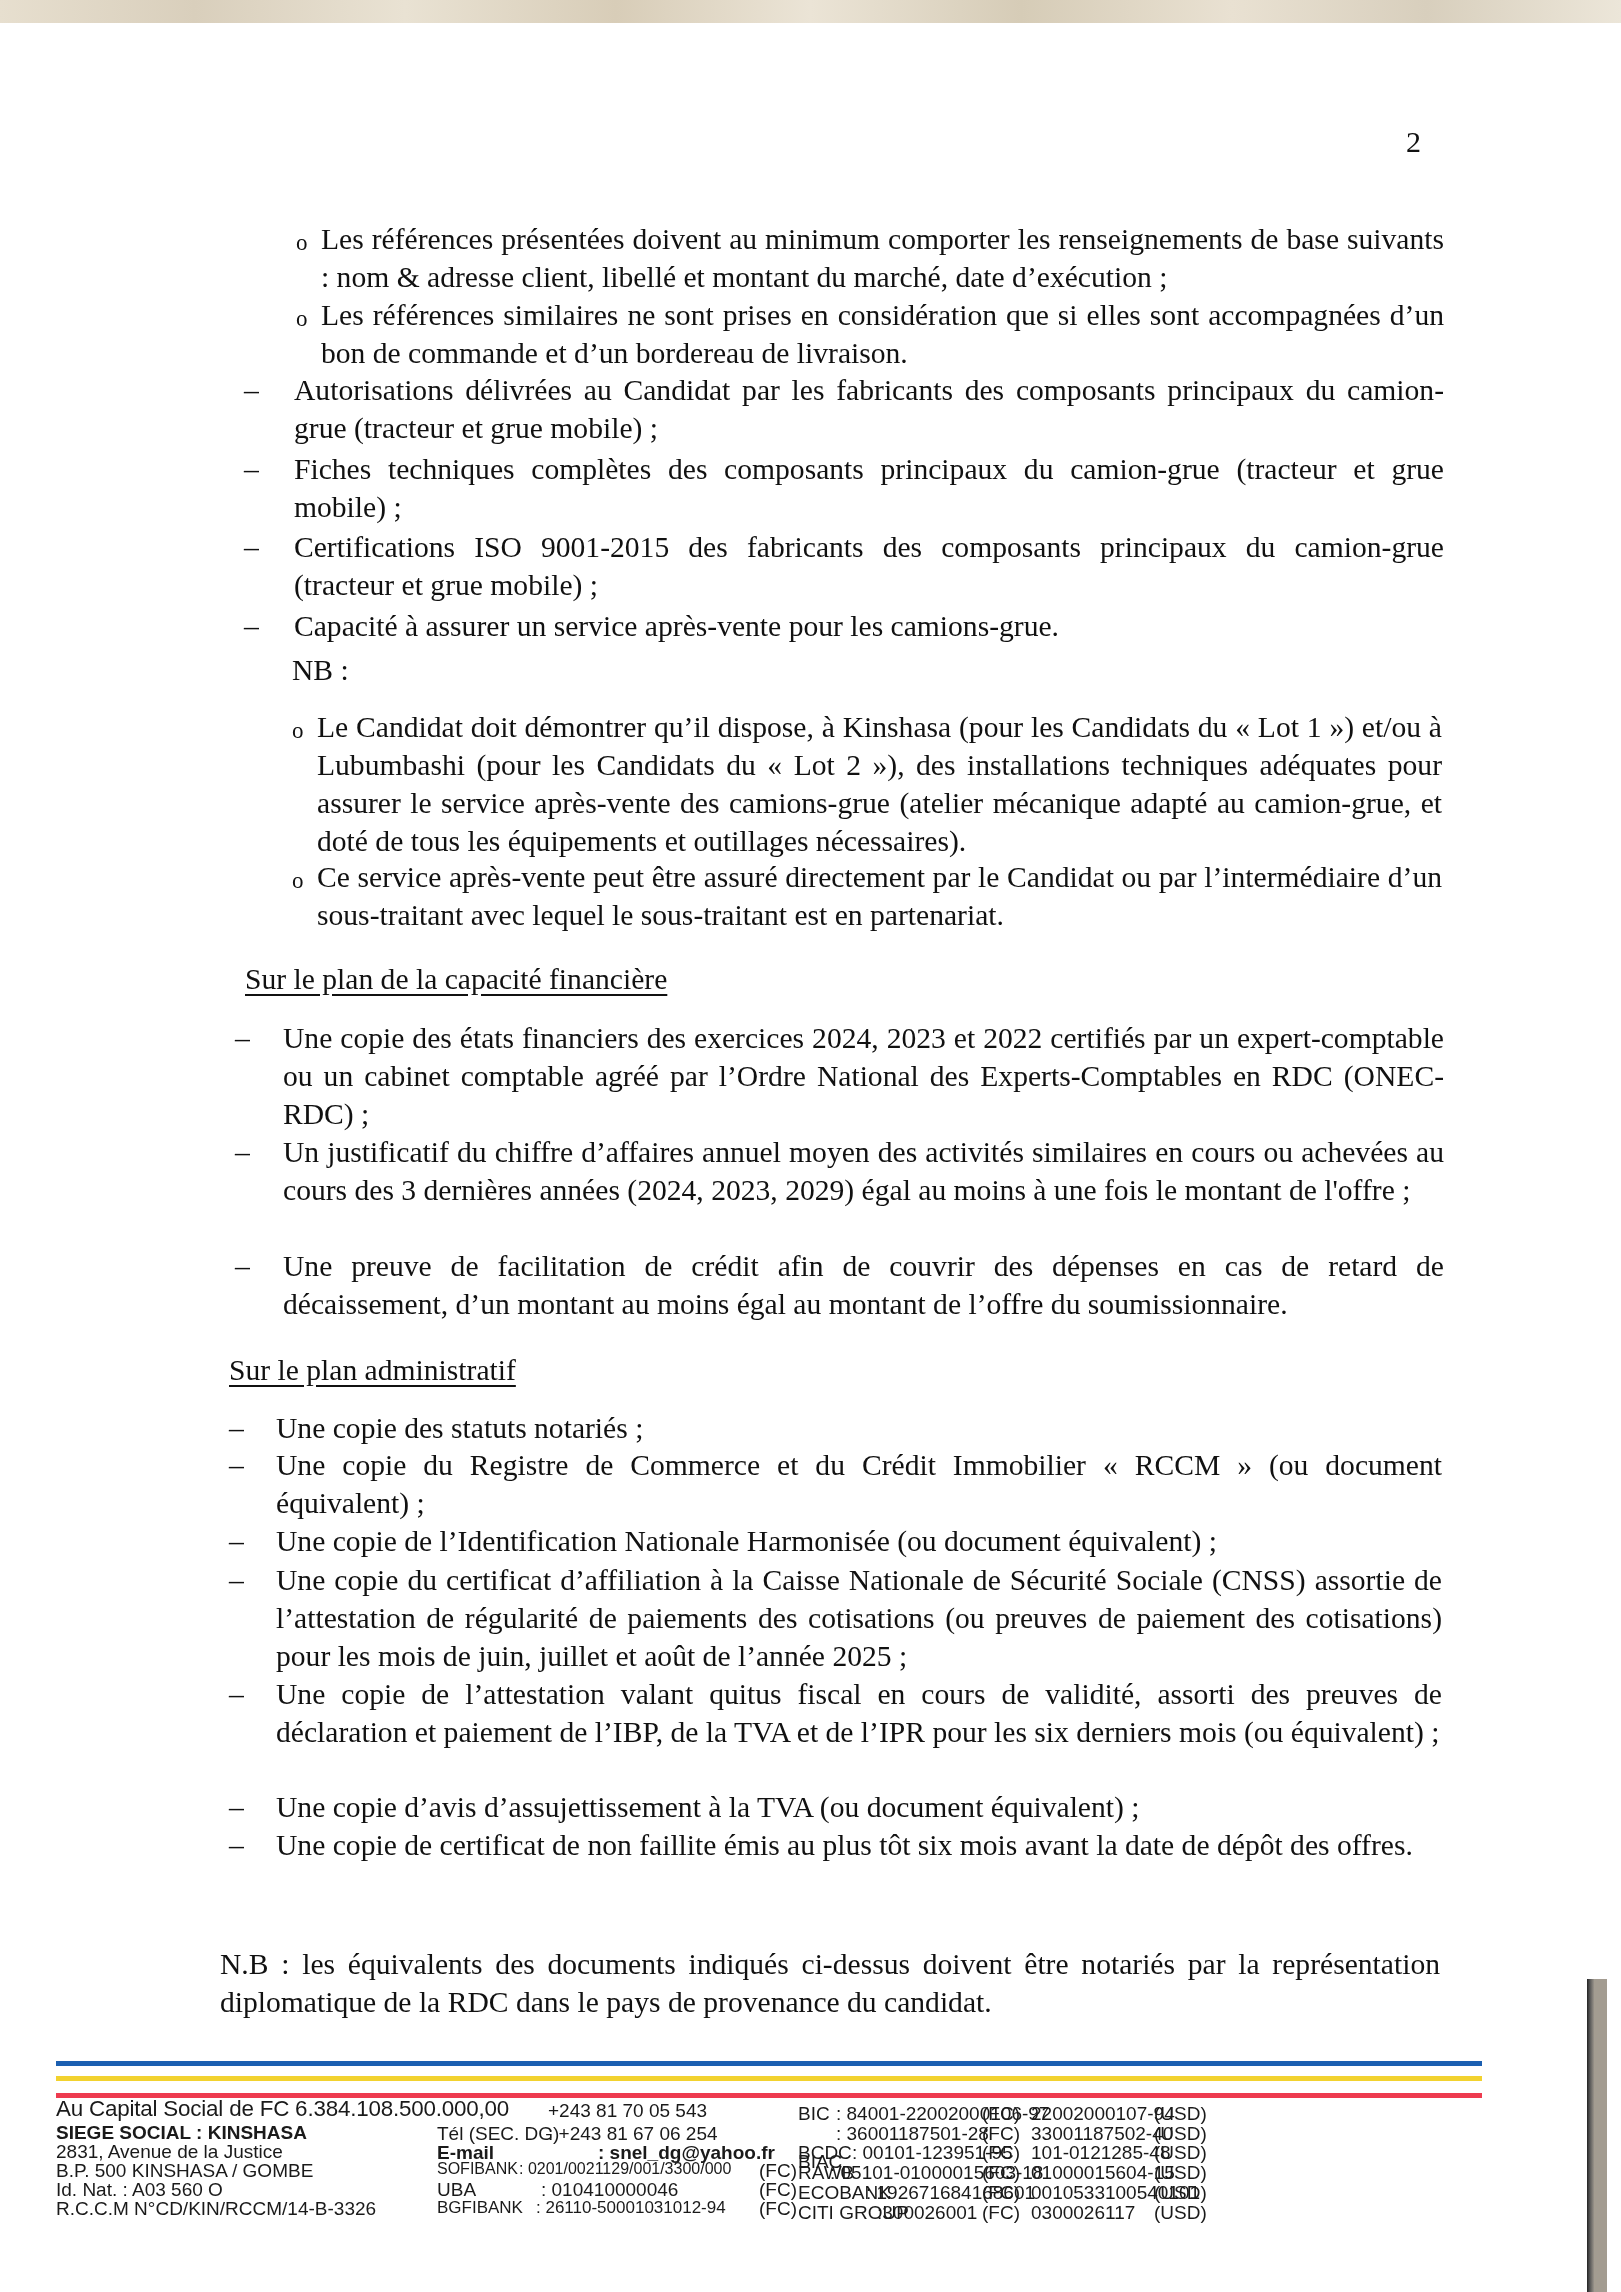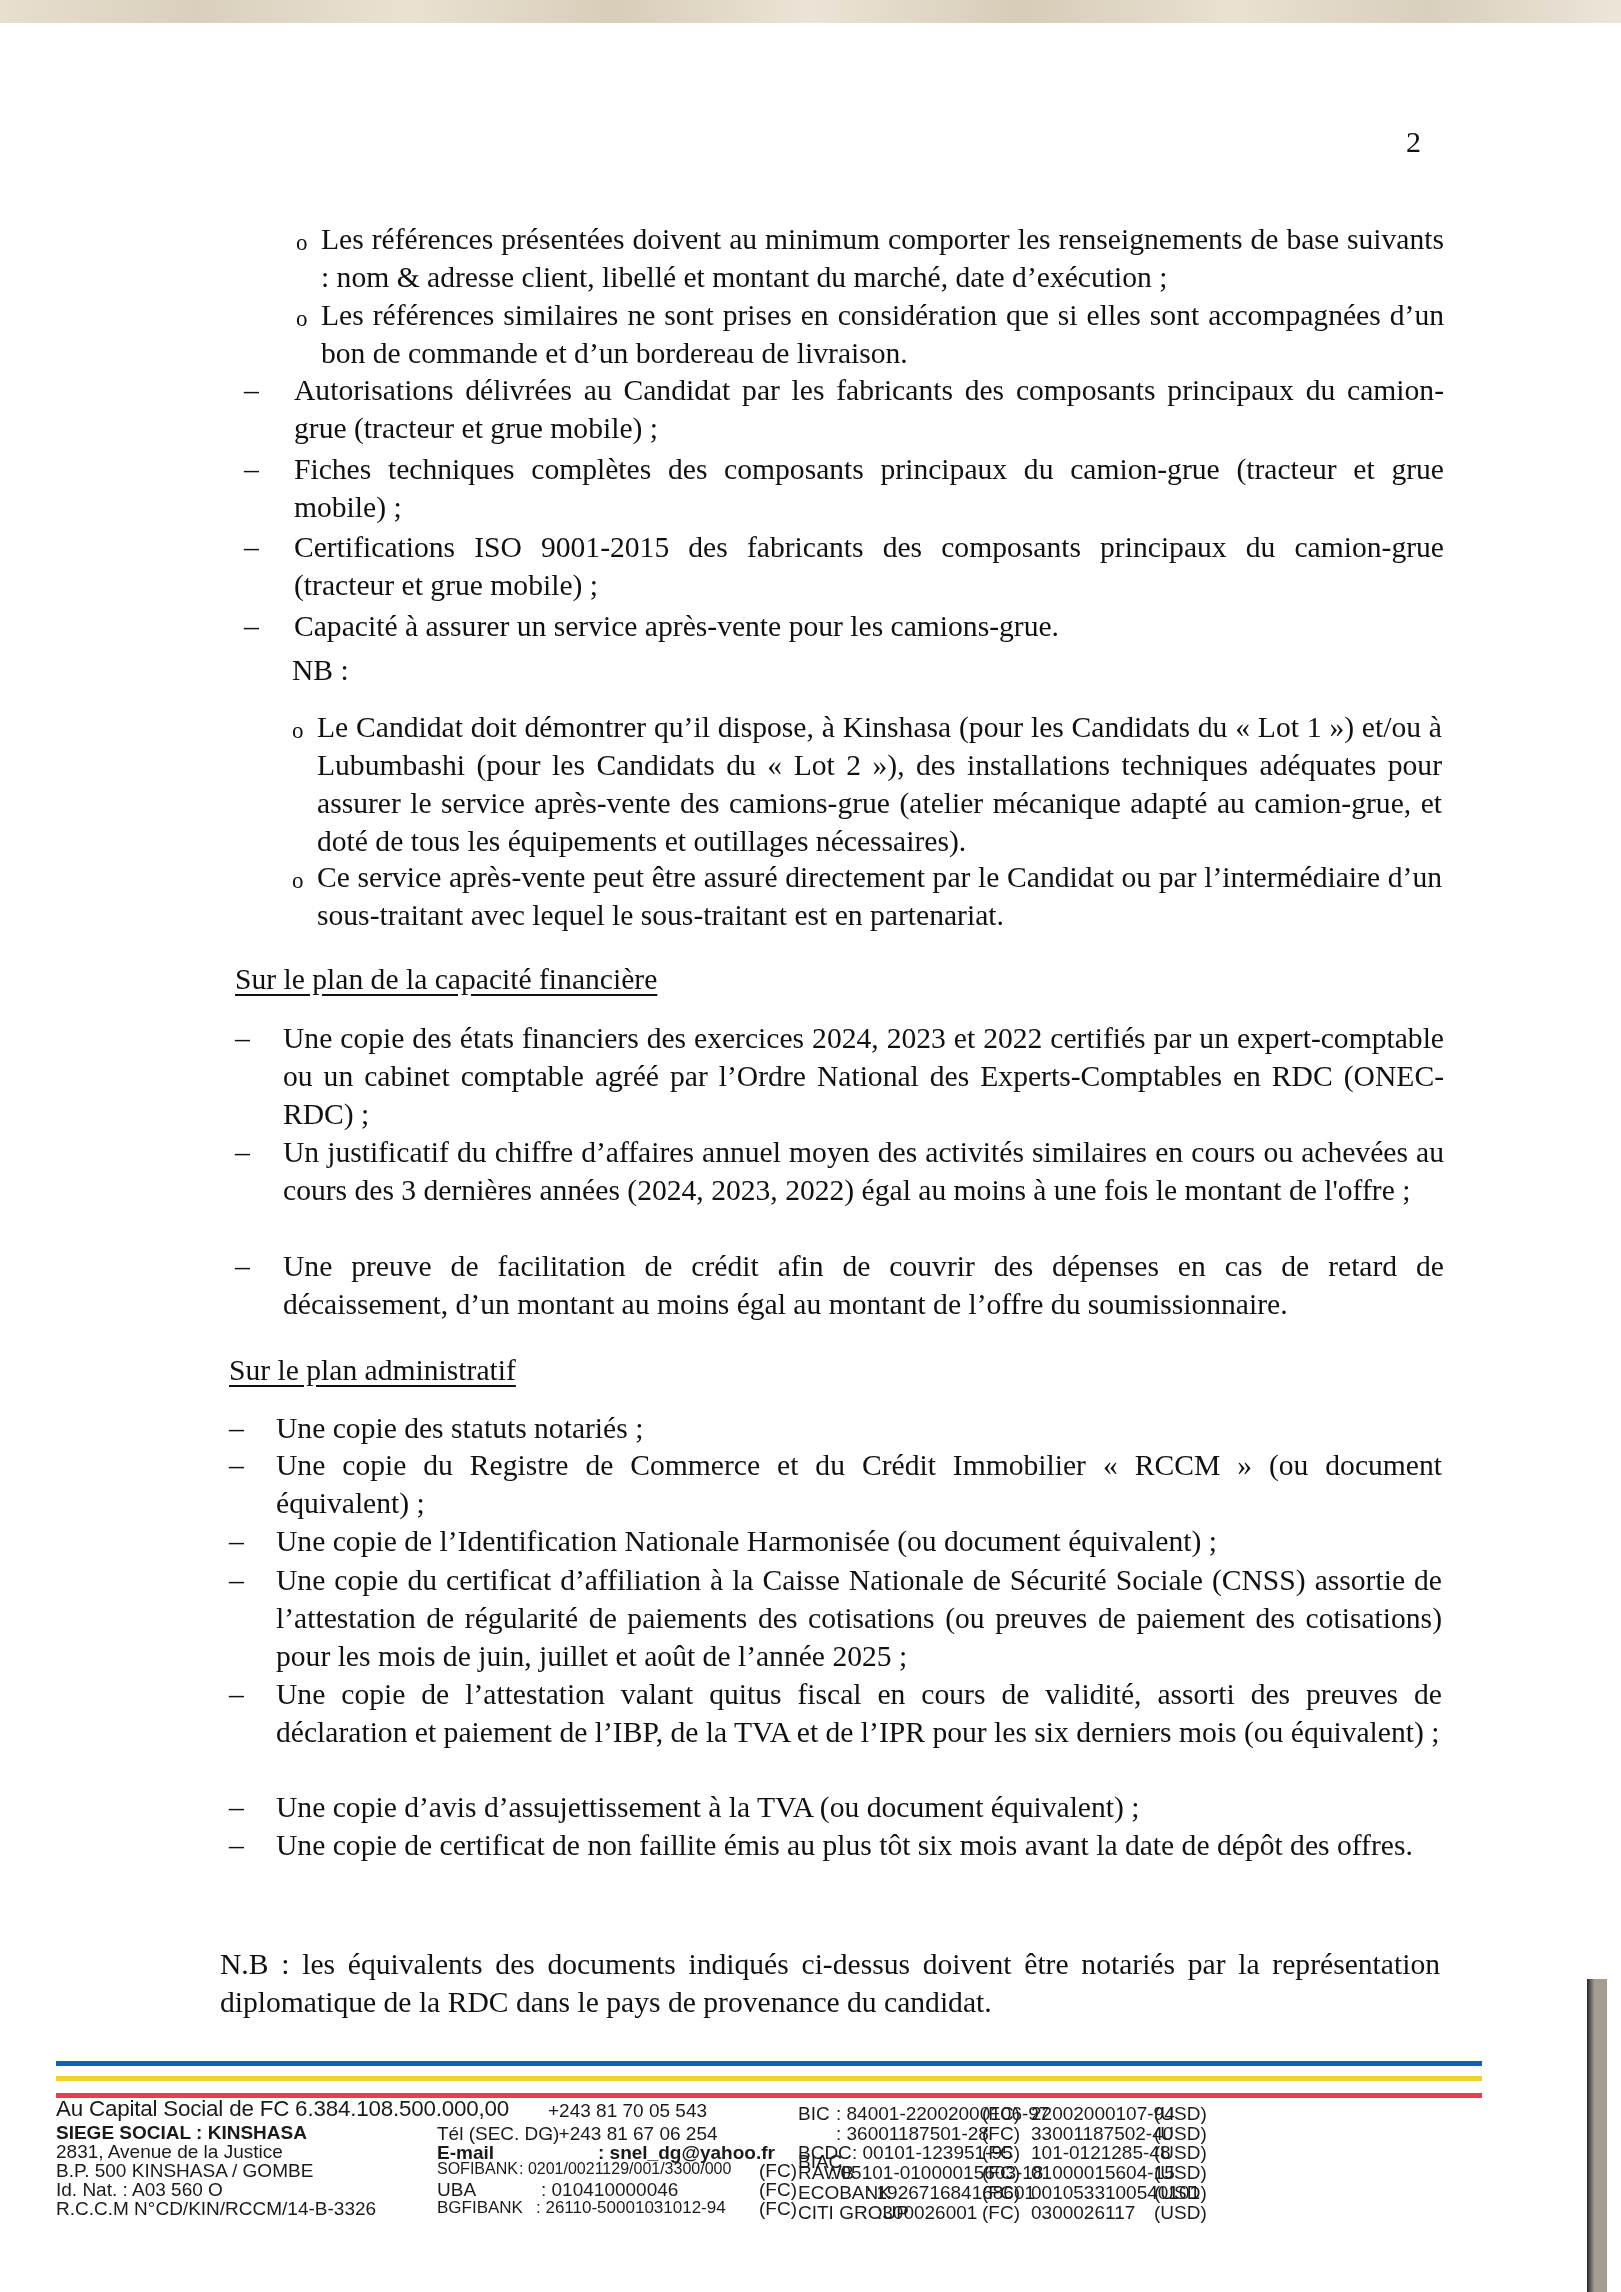--- a/index.html
+++ b/index.html
@@ -96,27 +96,27 @@
 
   <div class="sub-item" style="left:292px; top:708px; width:1150px;">
     <span class="sub-bullet" style="left:0; top:3.6px;">o</span>
     <div class="para" style="margin-left:25px;">Le Candidat doit démontrer qu’il dispose, à Kinshasa (pour les Candidats du « Lot 1 ») et/ou à Lubumbashi (pour les Candidats du « Lot 2 »), des installations techniques adéquates pour assurer le service après-vente des camions-grue (atelier mécanique adapté au camion-grue, et doté de tous les équipements et outillages nécessaires).</div>
   </div>
   <div class="sub-item" style="left:292px; top:858px; width:1150px;">
     <span class="sub-bullet" style="left:0; top:3.6px;">o</span>
     <div class="para" style="margin-left:25px;">Ce service après-vente peut être assuré directement par le Candidat ou par l’intermédiaire d’un sous-traitant avec lequel le sous-traitant est en partenariat.</div>
   </div>
 
-  <div class="heading" style="left:235px; top:960px;">Sur le plan de la capacité financière</div>
+  <div class="heading" style="left:245px; top:960px;">Sur le plan de la capacité financière</div>
 
   <span class="dash" style="left:235px; top:1019px;">–</span>
   <div class="block para" style="left:283px; top:1019px; width:1161px;">Une copie des états financiers des exercices 2024, 2023 et 2022 certifiés par un expert-comptable ou un cabinet comptable agréé par l’Ordre National des Experts-Comptables en RDC (ONEC-RDC) ;</div>
 
   <span class="dash" style="left:235px; top:1133px;">–</span>
-  <div class="block para" style="left:283px; top:1133px; width:1161px;">Un justificatif du chiffre d’affaires annuel moyen des activités similaires en cours ou achevées au cours des 3 dernières années (2024, 2023, 2022) égal au moins à une fois le montant de l'offre ;</div>
+  <div class="block para" style="left:283px; top:1133px; width:1161px;">Un justificatif du chiffre d’affaires annuel moyen des activités similaires en cours ou achevées au cours des 3 dernières années (2024, 2023, 2029) égal au moins à une fois le montant de l'offre ;</div>
 
   <span class="dash" style="left:235px; top:1247px;">–</span>
   <div class="block para" style="left:283px; top:1247px; width:1161px;">Une preuve de facilitation de crédit afin de couvrir des dépenses en cas de retard de décaissement, d’un montant au moins égal au montant de l’offre du soumissionnaire.</div>
 
   <div class="heading" style="left:229px; top:1351px;">Sur le plan administratif</div>
 
   <span class="dash" style="left:229px; top:1409px;">–</span>
   <div class="block para" style="left:276px; top:1409px; width:1166px;">Une copie des statuts notariés ;</div>
 
   <span class="dash" style="left:229px; top:1446px;">–</span>

